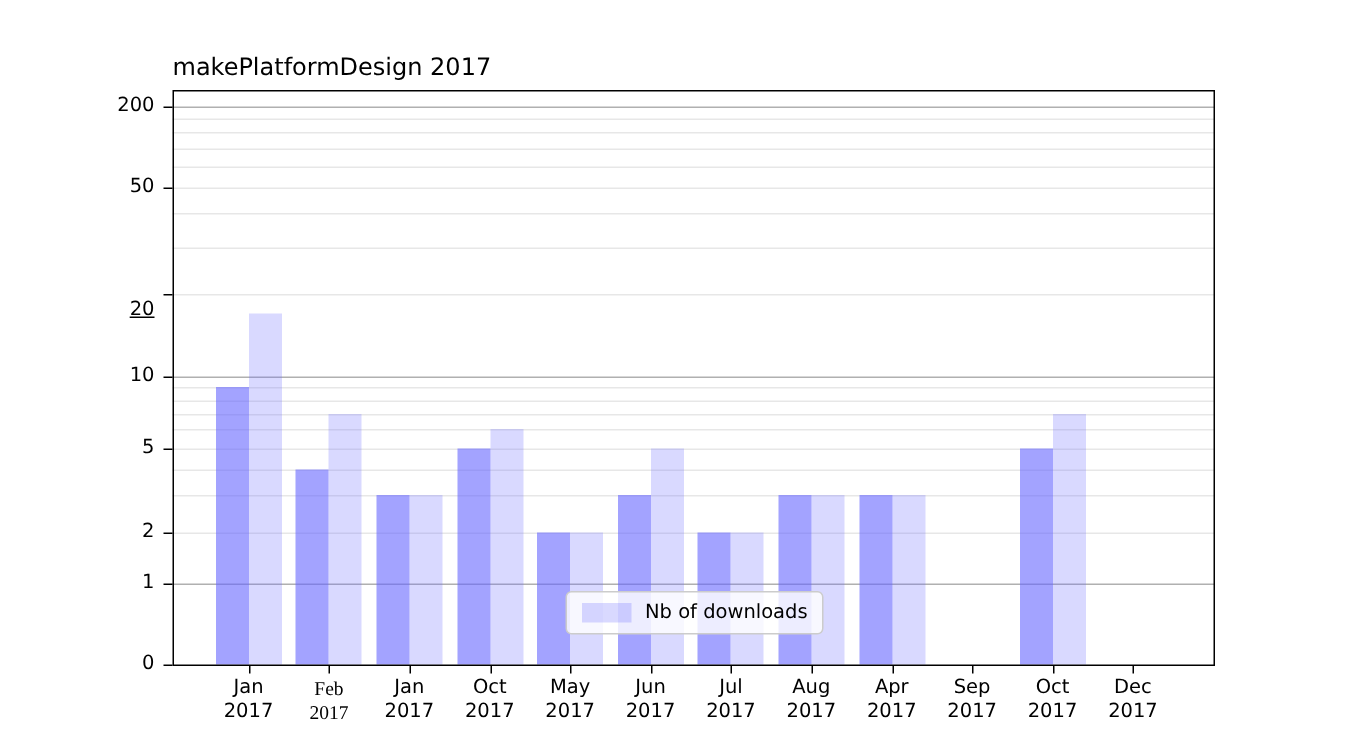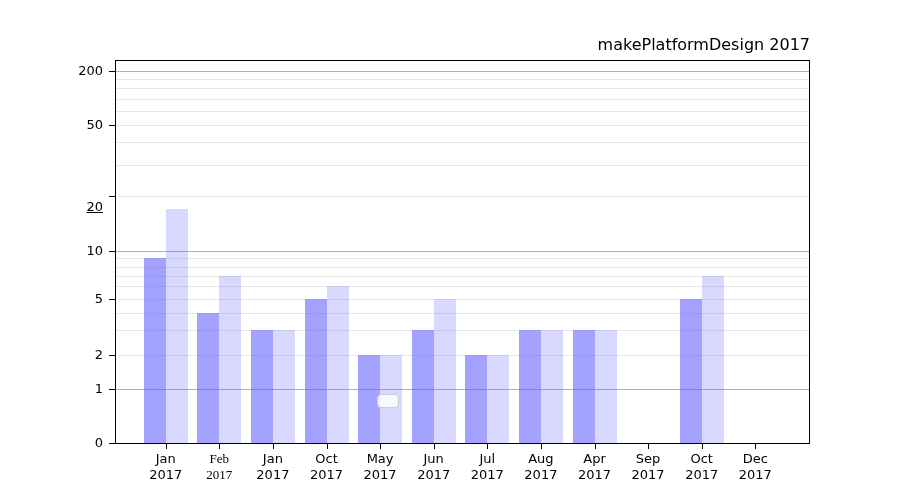--- a/index.html
+++ b/index.html
@@ -1,21 +1,21 @@
 <!DOCTYPE html>
 <html><head>
 <meta charset="utf-8">
 <style>
   html,body{margin:0;padding:0;background:#fff;}
   .figure{
     position:relative;width:900px;height:500px;background:#ffffff;
     font-family:"DejaVu Sans","Liberation Sans",sans-serif;color:#000;overflow:hidden;
   }
   .chart-title{
-    position:absolute;left:115px;top:36px;width:695px;text-align:right;
+    position:absolute;left:115px;top:36px;width:695px;text-align:left;
     font-size:16px;line-height:18px;
   }
   .plot-area{position:absolute;left:115px;top:60px;width:695px;height:384px;}
   .frame{
     position:absolute;left:115px;top:60px;width:695px;height:384px;
     border:1px solid #000;box-sizing:border-box;pointer-events:none;
   }
   .gridline{position:absolute;left:0;width:100%;height:1px;}
   .gridline.major{background:#b0b0b0;}
   .gridline.minor{background:#e7e7e7;}
@@ -81,20 +81,24 @@
       <div class="bar" style="left: 265.1px; top: 295px; width: 22px; height: 88px; background: rgba(102, 102, 255, 0.25);"></div>
       <div class="bar" style="left: 318.7px; top: 239px; width: 22px; height: 144px; background: rgba(102, 102, 255, 0.25);"></div>
       <div class="bar" style="left: 372.3px; top: 295px; width: 22px; height: 88px; background: rgba(102, 102, 255, 0.25);"></div>
       <div class="bar" style="left: 425.9px; top: 270.2px; width: 22px; height: 112.8px; background: rgba(102, 102, 255, 0.25);"></div>
       <div class="bar" style="left: 479.5px; top: 270.2px; width: 22px; height: 112.8px; background: rgba(102, 102, 255, 0.25);"></div>
       <div class="bar" style="left: 586.7px; top: 215.7px; width: 22px; height: 167.3px; background: rgba(102, 102, 255, 0.25);"></div>
     </div>
   <div class="frame"></div>
 
   <div class="legend">
+    <div class="legend-row">
+      <span class="swatch" id="sw1" style="background: rgba(102, 102, 255, 0.25);"></span>
+      <span class="legend-label">Nb of downloads</span>
+    </div>
   </div>
 <div class="ytick-mark" style="top: 443px;"></div>
     <div class="ytick-label" style="top: 436px;">0</div>
     <div class="ytick-mark" style="top: 389px;"></div>
     <div class="ytick-label" style="top: 382px;">1</div>
     <div class="ytick-mark" style="top: 355px;"></div>
     <div class="ytick-label" style="top: 348px;">2</div>
     <div class="ytick-mark" style="top: 299px;"></div>
     <div class="ytick-label" style="top: 292px;">5</div>
     <div class="ytick-mark" style="top: 251px;"></div>

